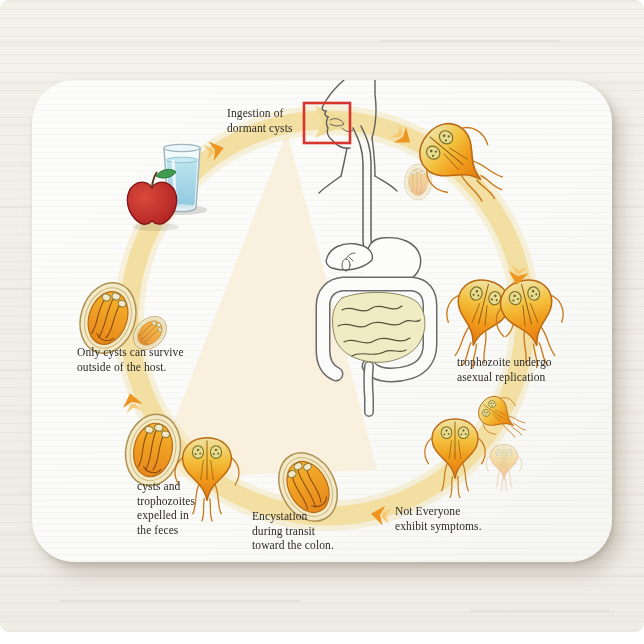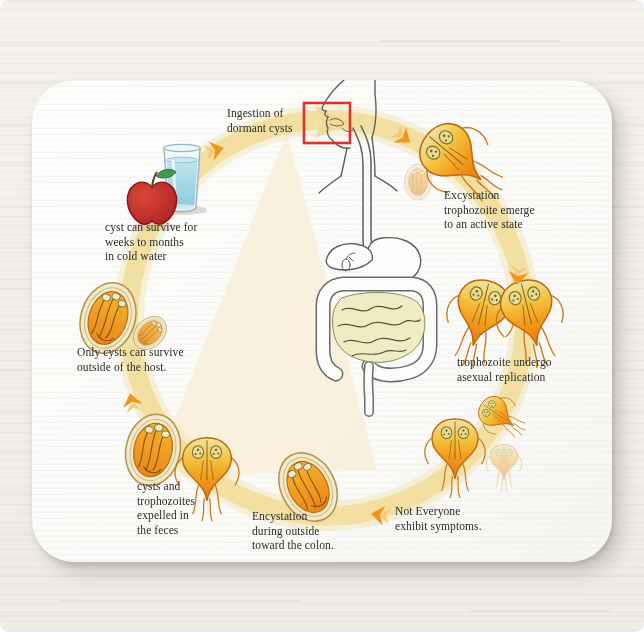--- a/index.html
+++ b/index.html
@@ -192,33 +192,27 @@
         <use href="#chev" transform="translate(183,70) rotate(-15)"></use>
         <use href="#chev" transform="translate(371,57) rotate(38)"></use>
         <use href="#chev" transform="translate(486,196) rotate(97)"></use>
         <use href="#chev" transform="translate(348,435) rotate(188)"></use>
         <use href="#chev" transform="translate(100,322) rotate(258)"></use>
       </g>
     </svg>
 
     <div class="label" style="left:195px;top:26px;">Ingestion of
 dormant cysts</div>
-    <div class="label" style="left:412px;top:108px;">Excystation
-trophozoite emerge
-to an active state</div>
     <div class="label" style="left:425px;top:275px;">trophozoite undergo
 asexual replication</div>
     <div class="label" style="left:363px;top:424px;">Not Everyone
 exhibit symptoms.</div>
     <div class="label" style="left:220px;top:429px;">Encystation
-during outside
+during transit
 toward the colon.</div>
     <div class="label" style="left:105px;top:399px;">cysts and
 trophozoites
 expelled in
 the feces</div>
     <div class="label" style="left:45px;top:265px;">Only cysts can survive
 outside of the host.</div>
-    <div class="label" style="left:73px;top:140px;">cyst can survive for
-weeks to months
-in cold water</div>
   </div>
 </div>
 
 </body></html>

